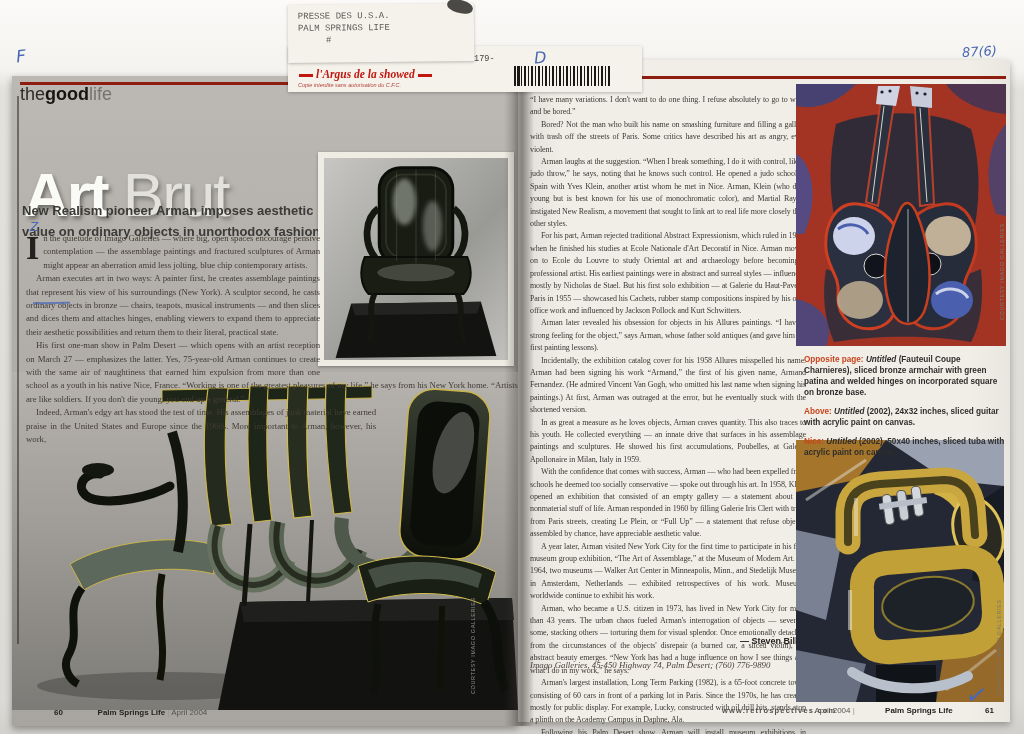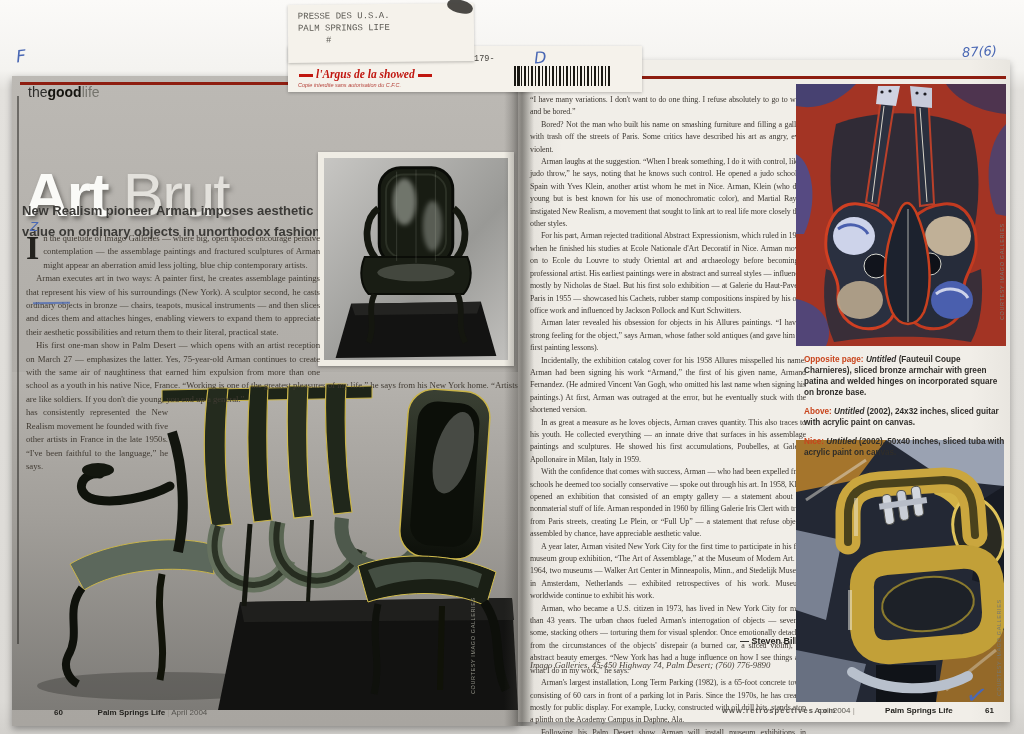--- a/index.html
+++ b/index.html
@@ -12,21 +12,21 @@
      background:linear-gradient(180deg,#bcb9b4 0,#b2afaa 35%,#a8a5a0 100%);
      box-shadow:0 3px 7px rgba(0,0,0,.35);}
   .page-right{left:518px;top:60px;width:492px;height:662px;
      background:linear-gradient(90deg,#cdcac4 0,#e6e3dd 16px,#f1eee8 44px,#f1eee8 92%,#e9e6e0 100%);
      box-shadow:0 3px 7px rgba(0,0,0,.3);}
   .rule-red{background:#8e1d10;height:3px;}
   .gutter{left:504px;top:70px;width:30px;height:656px;
      background:linear-gradient(90deg,rgba(60,58,54,0) 0,rgba(60,58,54,.35) 45%,rgba(40,38,34,.45) 60%,rgba(60,58,54,0) 100%);z-index:5;pointer-events:none;}
   .edge-line{left:17px;top:96px;width:1.5px;height:548px;background:rgba(45,44,40,.55);z-index:4;}
   
-  .kicker{left:16px;top:8px;font-size:14px;letter-spacing:0;}
+  .kicker{left:8px;top:8px;font-size:18px;letter-spacing:0;}
   .kicker .k1{color:#2e2d2b;} .kicker .k2{color:#15140f;font-weight:bold;} .kicker .k3{color:#75746d;}
   .section-emboss{left:88px;top:8px;font-family:"Liberation Serif",serif;font-size:32px;color:#c3c0bb;
      text-shadow:1px 1px 1px rgba(255,255,255,.75),-1px -1px 1px rgba(70,68,64,.55);}
   .headline{left:12px;top:40px;font-size:62px;letter-spacing:-2px;line-height:1;white-space:nowrap;margin-top:48px;}
   .headline .hb{font-weight:bold;color:#fafaf7;text-shadow:2px 3px 4px rgba(60,58,54,.6);}
   .headline .hl{font-weight:normal;color:#e3e1dc;text-shadow:2px 3px 4px rgba(70,68,64,.5);}
   .deck{left:10px;top:124px;width:315px;font-size:13px;font-weight:bold;color:#3b3a37;line-height:1.65;}
   
   .lp-text{left:14px;top:156px;width:492px;font-family:"Liberation Serif",serif;font-size:8.8px;
      line-height:13.4px;color:#413b33;letter-spacing:-.05px;z-index:3;text-align:justify;}
@@ -183,21 +183,21 @@
         <line x1="95" y1="12" x2="95" y2="108" stroke="rgba(195,200,188,.18)"></line>
         <line x1="115" y1="14" x2="115" y2="106" stroke="rgba(195,200,188,.18)"></line>
       </svg>
     </div>
 
     <div class="abs lp-text">
       <span class="spacer"></span>
       <p><span class="dropcap">I</span><span>n the quietude of Imago Galleries — where big, open spaces encourage pensive contemplation — the assemblage paintings and fractured sculptures of Arman might appear an aberration amid less jolting, blue chip contemporary artists.</span></p>
       <p class="ind">Arman executes art in two ways: A painter first, he creates assemblage paintings that represent his view of his surroundings (New York). A sculptor second, he casts ordinary objects in bronze — chairs, teapots, musical instruments — and then slices and dices them and attaches hinges, enabling viewers to expand them to appreciate their aesthetic possibilities and return them to their literal, practical state.</p>
       <p class="ind">His first one-man show in Palm Desert — which opens with an artist reception on March 27 — emphasizes the latter. Yes, 75-year-old Arman continues to create with the same air of naughtiness that earned him expulsion from more than one school as a youth in his native Nice, France. “Working is one of the greatest pleasures of my life,” he says from his New York home. “Artists are like soldiers. If you don't die young, you end up a general.”</p>
-      <p class="p5">has consistently represented the New Realism movement he founded with five other artists in France in the late 1950s. “I've been faithful to the language,” he says.</p>
+      <p class="ind p4">Indeed, Arman's edgy art has stood the test of time. His assemblages of junk material have earned praise in the United States and Europe since the 1960s. More important to Arman, however, his work,</p>
     </div>
 
     <div class="abs footer lp-footer">
       <b>60</b>&nbsp;&nbsp;
       <b>Palm Springs Life</b>
       <span class="sep">|</span>
       <span>April 2004</span>
     </div>
 
     <div class="abs vcredit" style="left:458px;top:618px;color:#8f8f85;">COURTESY IMAGO GALLERIES</div>

